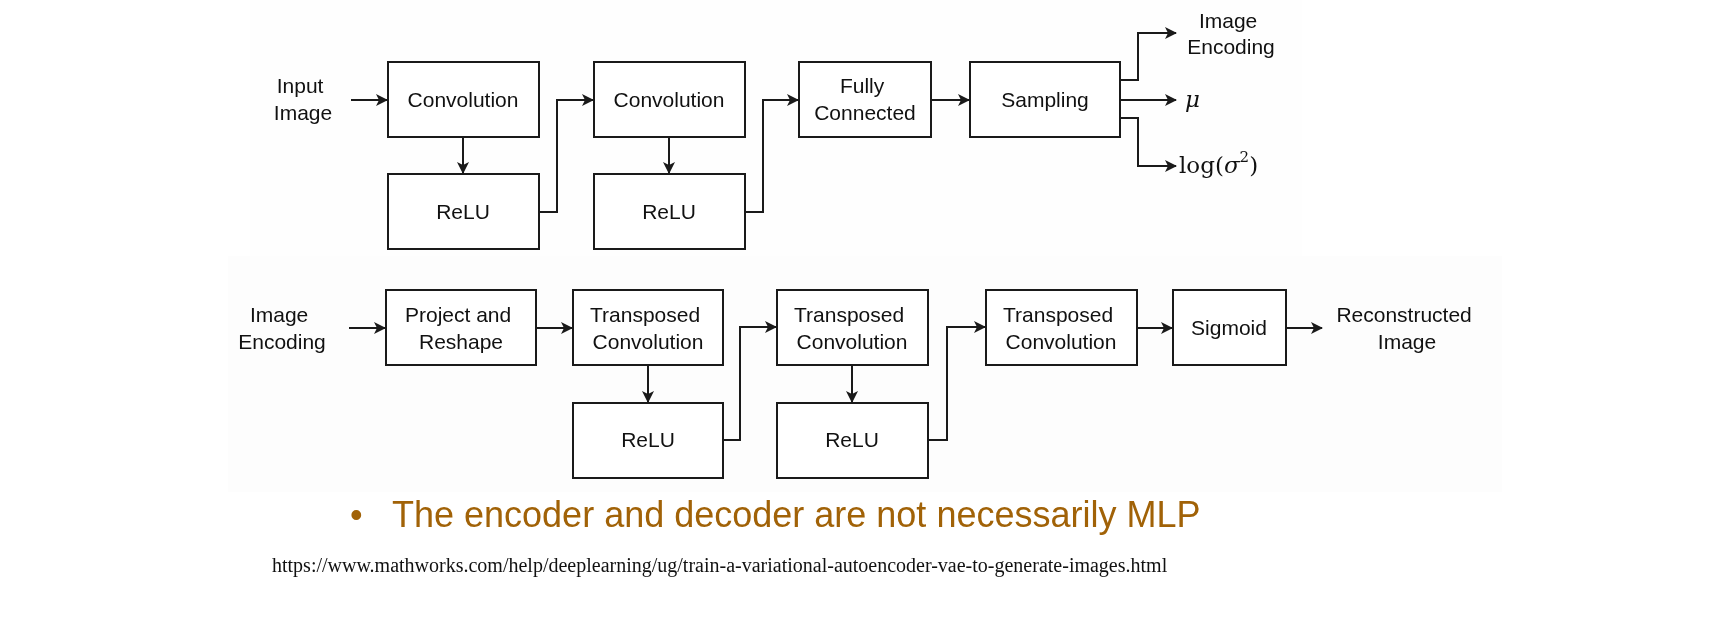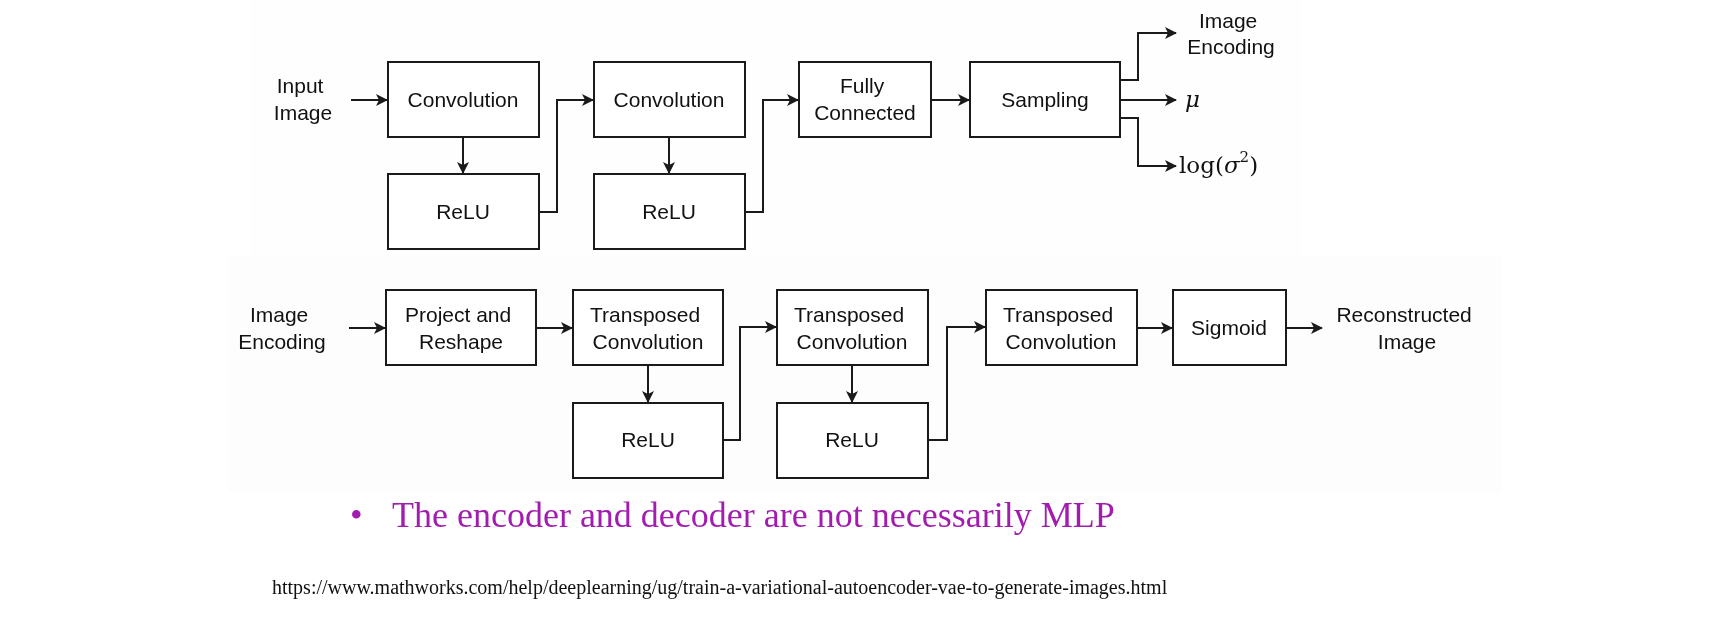--- a/index.html
+++ b/index.html
@@ -8,25 +8,25 @@
     #panel-top { left: 250px; top: 0; width: 1052px; height: 256px; background: #fefefe; }
     #panel-bottom { left: 228px; top: 256px; width: 1274px; height: 236px; background: #fdfdfd; }
     svg#diagram { position: absolute; left: 0; top: 0; }
     .box { fill: #ffffff; stroke: #1a1a1a; stroke-width: 2; }
     .wire { fill: none; stroke: #1a1a1a; stroke-width: 2; }
     .lbl { font-family: "Liberation Sans", sans-serif; font-size: 21px; fill: #111; text-anchor: middle; dominant-baseline: middle; }
     .math { font-family: "DejaVu Serif", serif; font-size: 23px; fill: #111; dominant-baseline: middle; }
     .mathi { font-family: "DejaVu Serif", serif; font-style: italic; font-size: 23px; fill: #111; dominant-baseline: middle; }
     #bullet {
       position: absolute; left: 350px; top: 494px;
-      font-family: Liberation Serif, serif; font-size: 36px; color: #a21caf; white-space: nowrap;
+      font-family: Liberation Sans, sans-serif; font-size: 36px; color: #a16207; white-space: nowrap;
     }
     #bullet .dot { display: inline-block; width: 42px; }
     #source-url {
-      position: absolute; left: 272px; top: 576px;
+      position: absolute; left: 272px; top: 554px;
       font-family: "Liberation Serif", serif; font-size: 20px; color: #111; white-space: nowrap;
     }
   </style>
 </head>
 <body>
 
 <div class="panel" id="panel-top"></div>
 <div class="panel" id="panel-bottom"></div>
 
 <svg id="diagram" width="1711" height="640">

